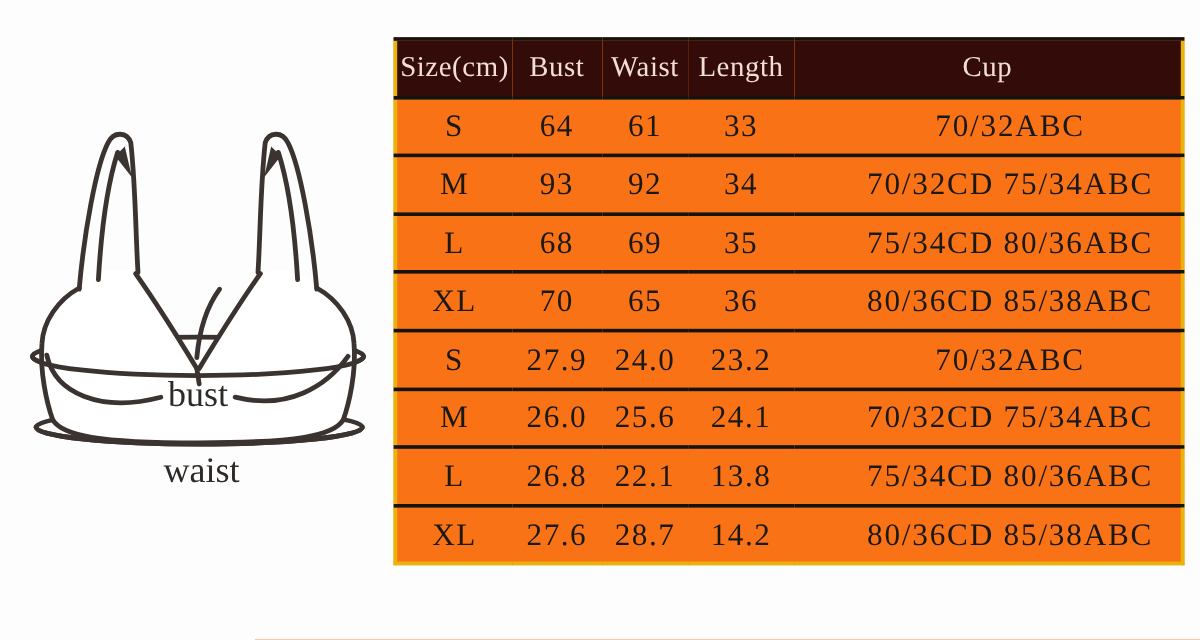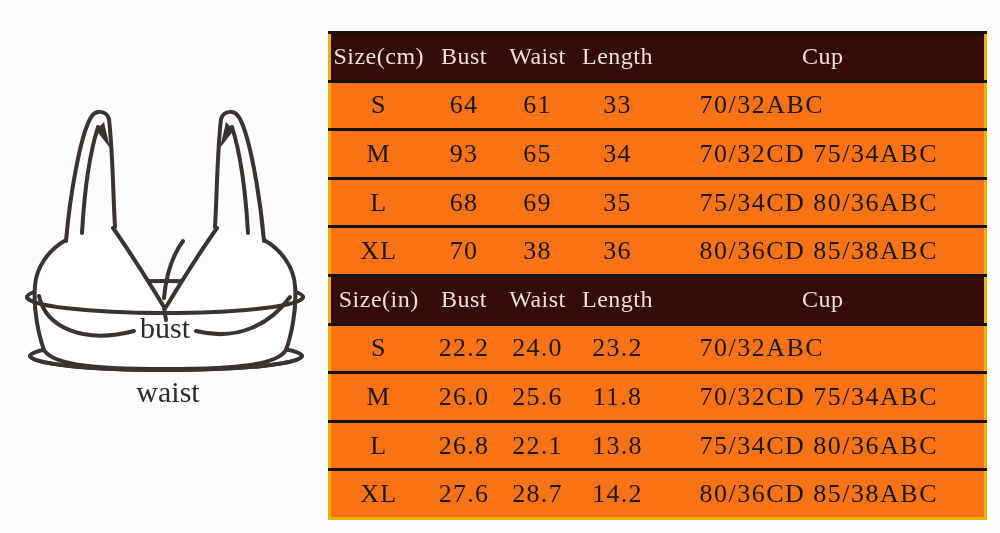--- a/index.html
+++ b/index.html
@@ -49,21 +49,21 @@
     font-weight: normal;
     font-size: 24px;
     letter-spacing: 0.5px;
   }
   table.size-chart td {
     color: #1b1918;
     font-size: 26px;
     letter-spacing: 1.2px;
   }
   table.size-chart td:last-child {
-    text-align: left;
+    text-align: center;
     padding-left: 38px;
     letter-spacing: 1.5px;
   }
 </style>
 </head>
 <body>
 
 <div class="figure">
   <svg viewBox="0 0 300 320">
     <g stroke="#3a3330" stroke-width="4" fill="none" stroke-linecap="round">
@@ -124,57 +124,50 @@
       <tr>
         <td>S</td>
         <td>64</td>
         <td>61</td>
         <td>33</td>
         <td>70/32ABC</td>
       </tr>
       <tr>
         <td>M</td>
         <td>93</td>
-        <td>65</td>
+        <td>92</td>
         <td>34</td>
         <td>70/32CD 75/34ABC</td>
       </tr>
       <tr>
         <td>L</td>
         <td>68</td>
         <td>69</td>
         <td>35</td>
         <td>75/34CD 80/36ABC</td>
       </tr>
       <tr>
         <td>XL</td>
         <td>70</td>
-        <td>38</td>
+        <td>65</td>
         <td>36</td>
         <td>80/36CD 85/38ABC</td>
       </tr>
       <tr>
-        <th>Size(in)</th>
-        <th>Bust</th>
-        <th>Waist</th>
-        <th>Length</th>
-        <th>Cup</th>
-      </tr>
-      <tr>
         <td>S</td>
-        <td>22.2</td>
+        <td>27.9</td>
         <td>24.0</td>
         <td>23.2</td>
         <td>70/32ABC</td>
       </tr>
       <tr>
         <td>M</td>
         <td>26.0</td>
         <td>25.6</td>
-        <td>11.8</td>
+        <td>24.1</td>
         <td>70/32CD 75/34ABC</td>
       </tr>
       <tr>
         <td>L</td>
         <td>26.8</td>
         <td>22.1</td>
         <td>13.8</td>
         <td>75/34CD 80/36ABC</td>
       </tr>
       <tr>

